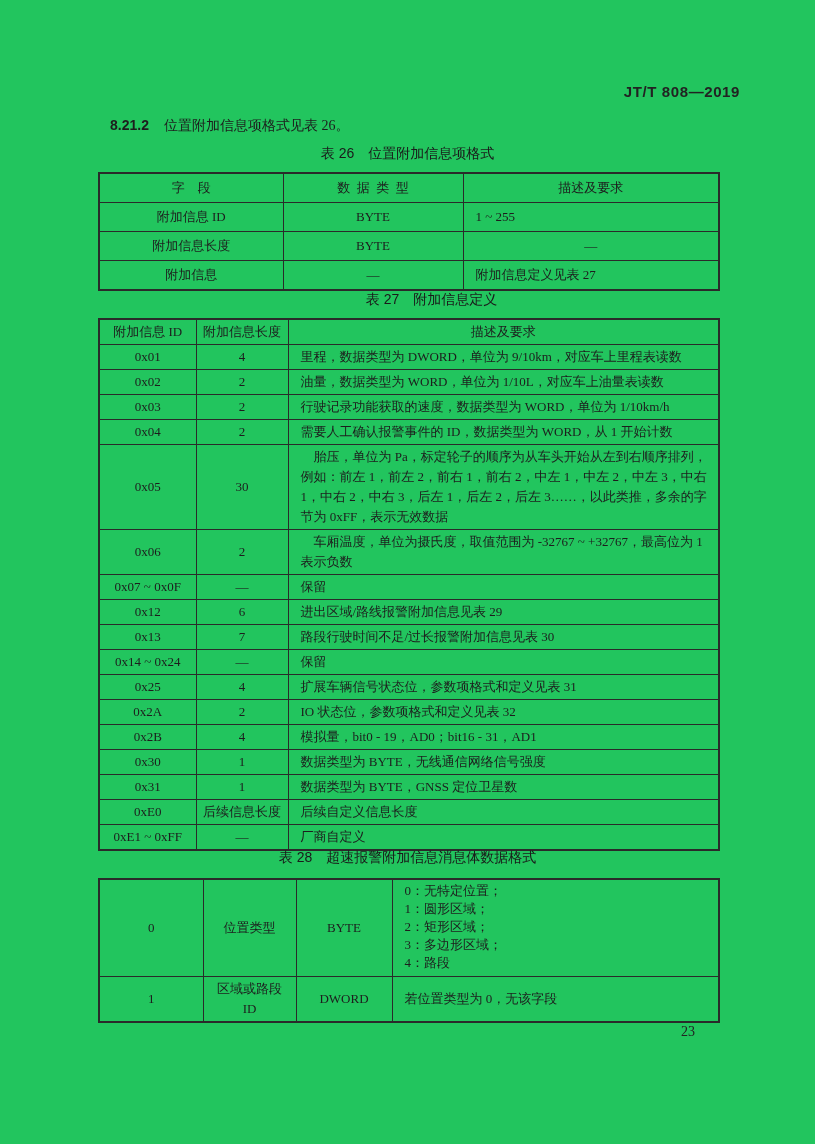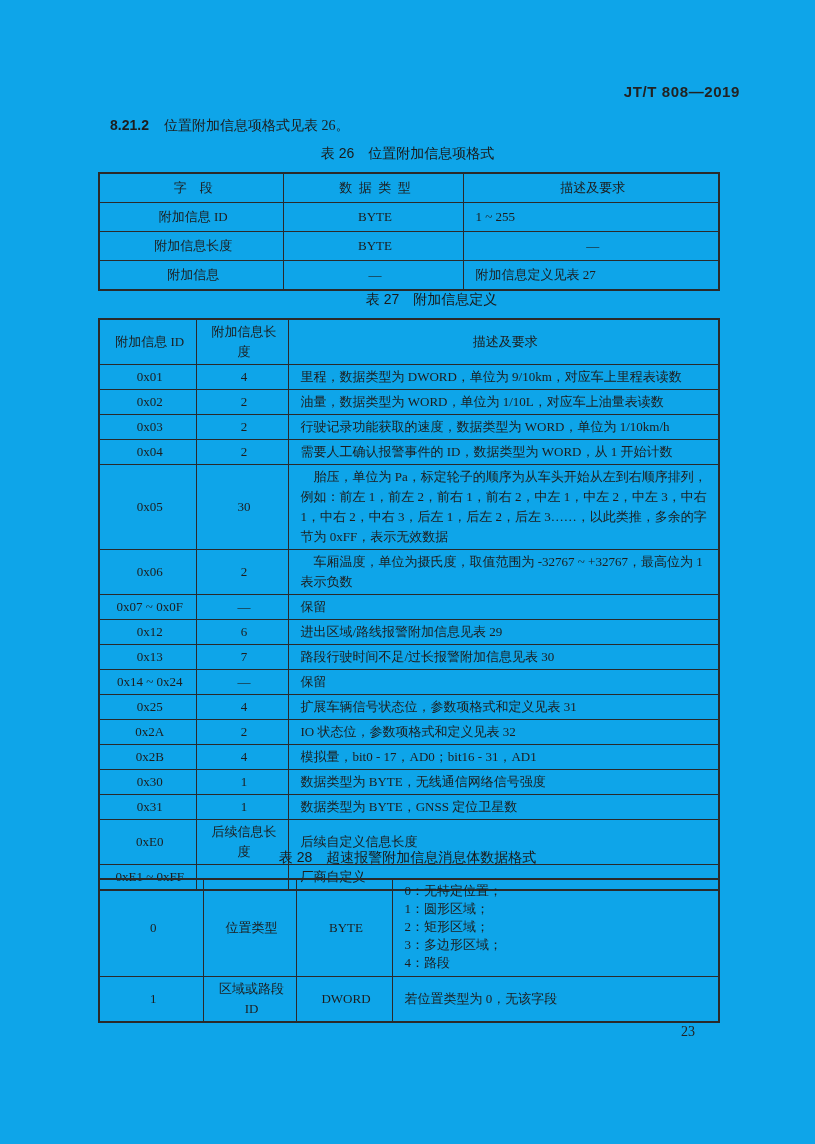--- a/index.html
+++ b/index.html
@@ -1,17 +1,17 @@
 <!DOCTYPE html>
 <html><head>
 <meta charset="utf-8">
 <style>
   html,body { margin:0; padding:0; background:#ffffff; }
   .page {
-    position:relative; width:815px; height:1144px; background:#0ea5e9;
+    position:relative; width:815px; height:1144px; background:#22c55e;
     font-family:"Liberation Serif", serif; color:#1d1d1d; overflow:hidden;
   }
   .doc-header {
     position:absolute; top:83px; right:75px;
     font-family:"Liberation Sans", sans-serif; font-weight:700;
     font-size:15px; letter-spacing:0.6px; color:#222;
   }
   .section-line { position:absolute; top:117px; left:110px; font-size:14px; white-space:nowrap; }
   .section-line .num {
     font-family:"Liberation Sans", sans-serif; font-weight:600; margin-right:15px;margin-top:38px;
@@ -33,21 +33,21 @@
     border:1px solid #2a2a2a; line-height:20px; padding:2px 6px;
     font-weight:normal; vertical-align:middle; overflow:hidden;
   }
   #t26 { top:172px; }
   #t27 { top:318px; }
   #t28 { top:878px; }
   #t26 th, #t26 td { height:24px; }
   #t27 th { height:20px; }
   #t27 td { height:20px; }
   #t28 th { height:22px; }
-  .c { text-align:center;padding-left:10px; }
+  .c { text-align:center; }
   .l { text-align:left; padding-left:12px; padding-right:10px; }
   .ind { text-indent:1em; }
   .pre { white-space:pre-line; line-height:18px; padding-bottom:4px; }
   .pageno { position:absolute; top:1024px; left:681px; font-size:14px; color:#222; }
 </style>
 </head>
 <body>
 
 <div class="page">
 
@@ -159,21 +159,21 @@
       <td class="l">扩展车辆信号状态位，参数项格式和定义见表 31</td>
     </tr>
     <tr>
       <td class="c">0x2A</td>
       <td class="c">2</td>
       <td class="l">IO 状态位，参数项格式和定义见表 32</td>
     </tr>
     <tr>
       <td class="c">0x2B</td>
       <td class="c">4</td>
-      <td class="l">模拟量，bit0 - 17，AD0；bit16 - 31，AD1</td>
+      <td class="l">模拟量，bit0 - 19，AD0；bit16 - 31，AD1</td>
     </tr>
     <tr>
       <td class="c">0x30</td>
       <td class="c">1</td>
       <td class="l">数据类型为 BYTE，无线通信网络信号强度</td>
     </tr>
     <tr>
       <td class="c">0x31</td>
       <td class="c">1</td>
       <td class="l">数据类型为 BYTE，GNSS 定位卫星数</td>

